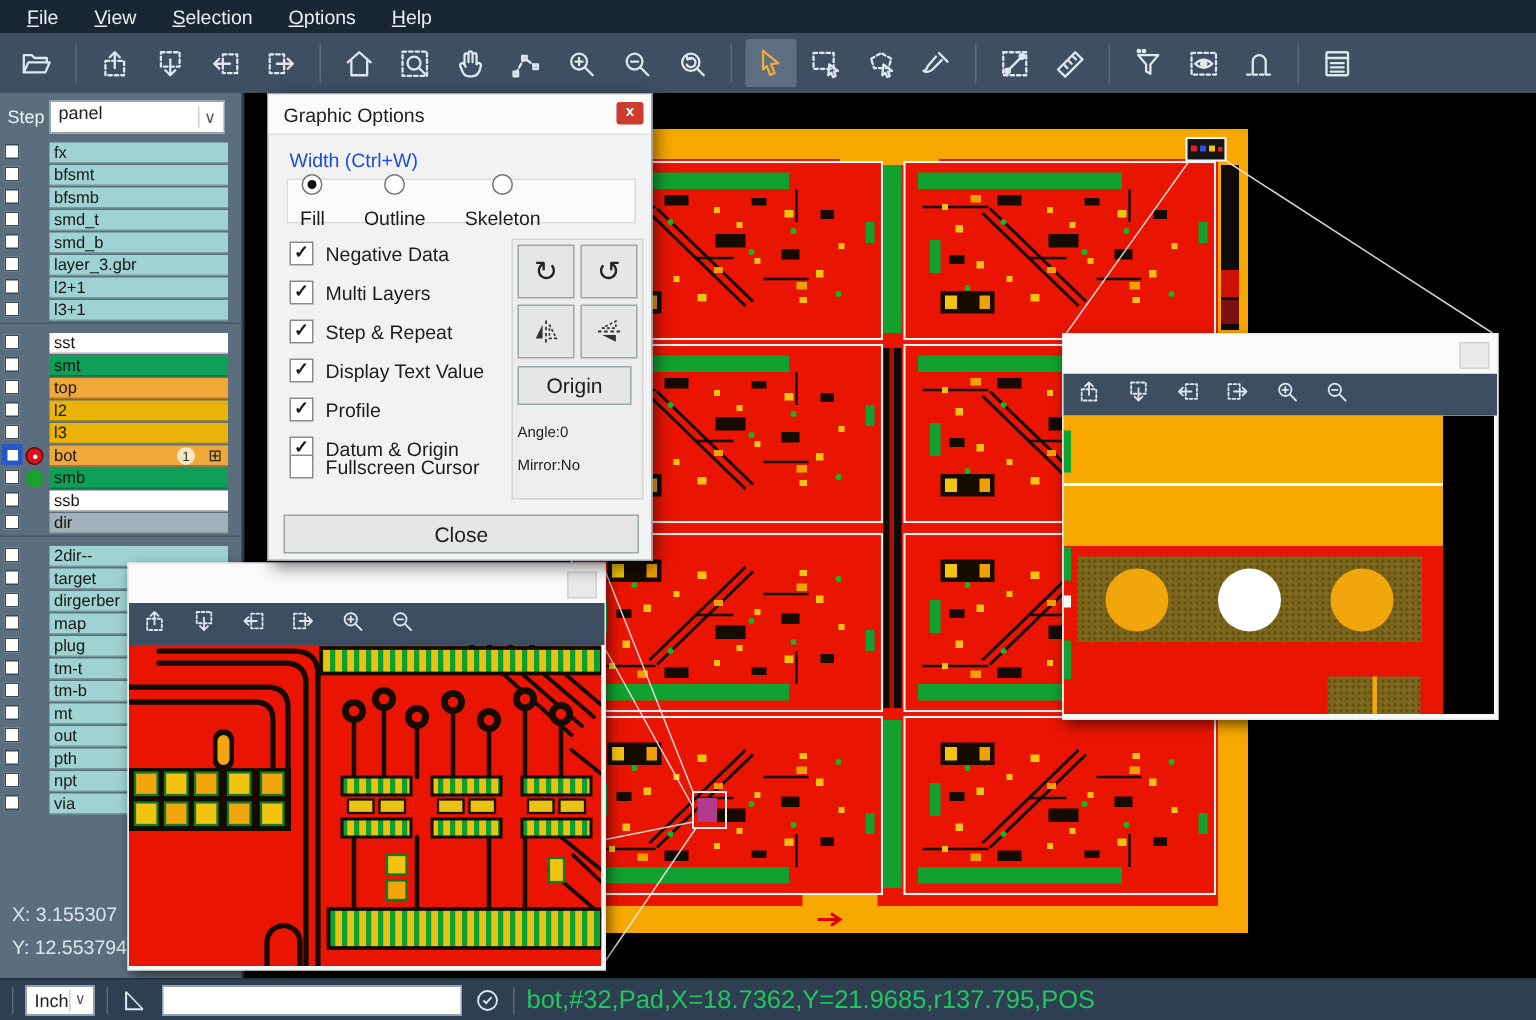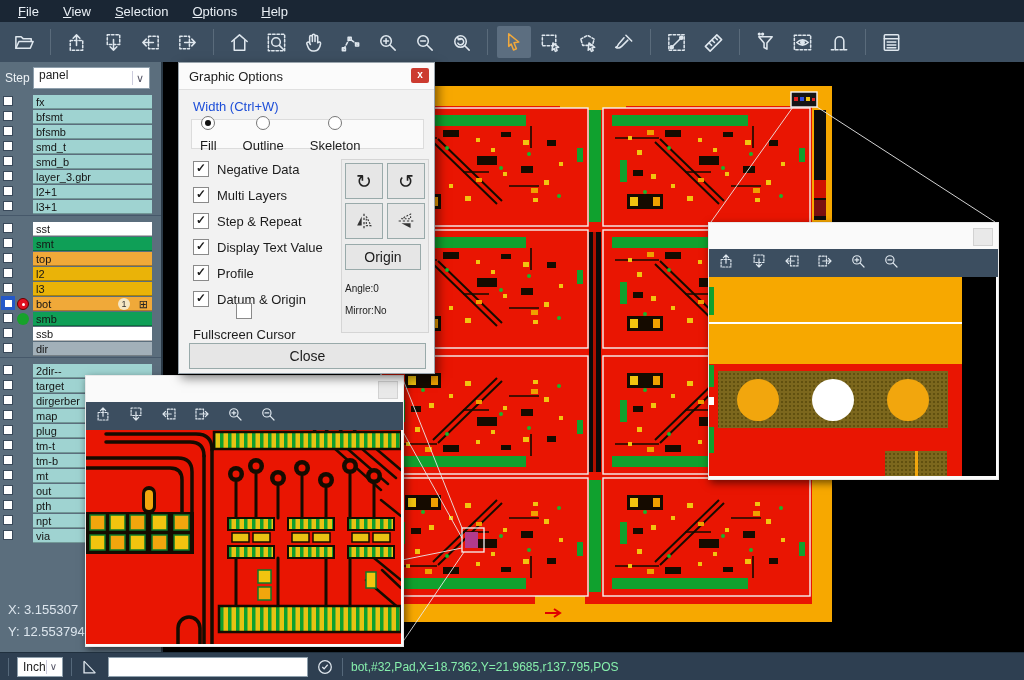--- a/index.html
+++ b/index.html
@@ -78,21 +78,21 @@
              font-size:14px;color:#1c1c1c;text-align:center;line-height:24px;box-sizing:border-box;}
   
   .statusbar{position:absolute;left:0;top:652px;width:1024px;height:28px;background:#2e3f51;border-top:1px solid #20303e;
              display:flex;align-items:center;box-sizing:border-box;}
   .sb-sep{width:1px;height:18px;background:#55687a;margin:0 8px;}
   .unit-box{width:46px;height:20px;background:#fff;border:1px solid #8fa0ad;display:flex;align-items:center;
             font-size:12px;color:#222;padding-left:5px;box-sizing:border-box;position:relative;}
   .unit-box .uv{position:absolute;right:2px;top:2px;width:13px;height:14px;border-left:1px solid #ccd;
                 font-size:10px;color:#556;text-align:center;line-height:14px;}
   .sb-input{width:200px;height:20px;background:#fff;border:1px solid #8fa0ad;box-sizing:border-box;font-size:12px;padding:0 4px;}
-  .sb-msg{color:#86efac;font-size:12px;white-space:nowrap;}
+  .sb-msg{color:#22c55e;font-size:17px;white-space:nowrap;}
 </style>
 </head>
 <body>
 
 <div id="app">
 
   <div class="menubar">
       <div class="menu-item"><u>F</u>ile</div>
       <div class="menu-item"><u>V</u>iew</div>
       <div class="menu-item"><u>S</u>election</div>
@@ -714,21 +714,21 @@
           <span>Display Text Value</span>
         </div>
         <div class="chk" style="top: 202px;">
           <i>✓</i>
           <span>Profile</span>
         </div>
         <div class="chk" style="top: 228px;">
           <i>✓</i>
           <span>Datum &amp; Origin</span>
         </div>
-        <div class="chk" style="top: 240px; flex-direction: column;">
+        <div class="chk" style="top: 240px;">
           <i></i>
           <span>Fullscreen Cursor</span>
         </div>
       </div>
     <div class="side-panel"></div>
     <div class="ico-btn" style="left:166px;top:100px">
       <span>↻</span>
       </div>
     <div class="ico-btn" style="left:208px;top:100px">
       <span>↺</span>

